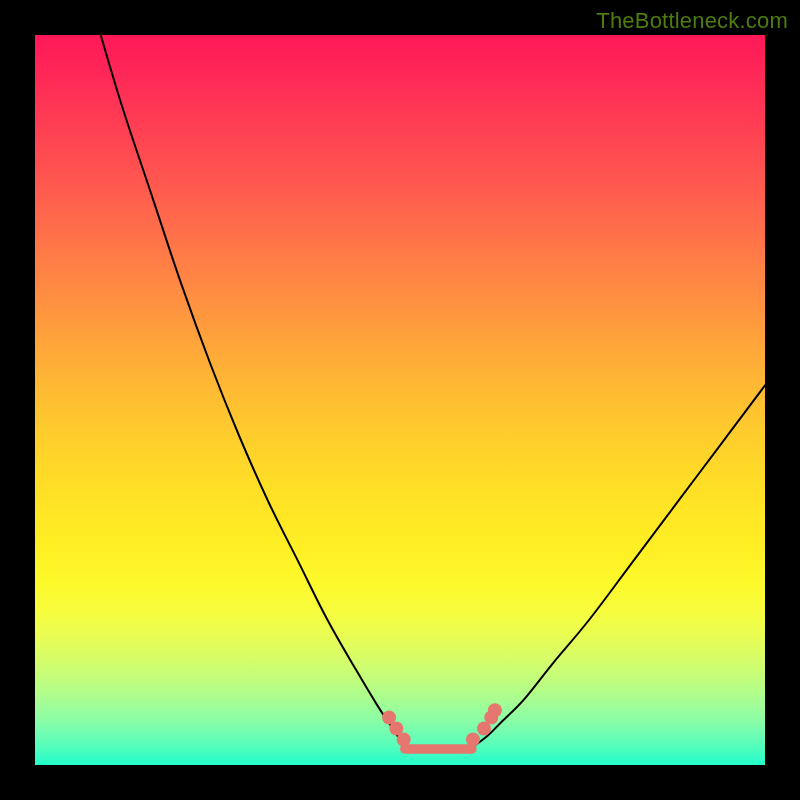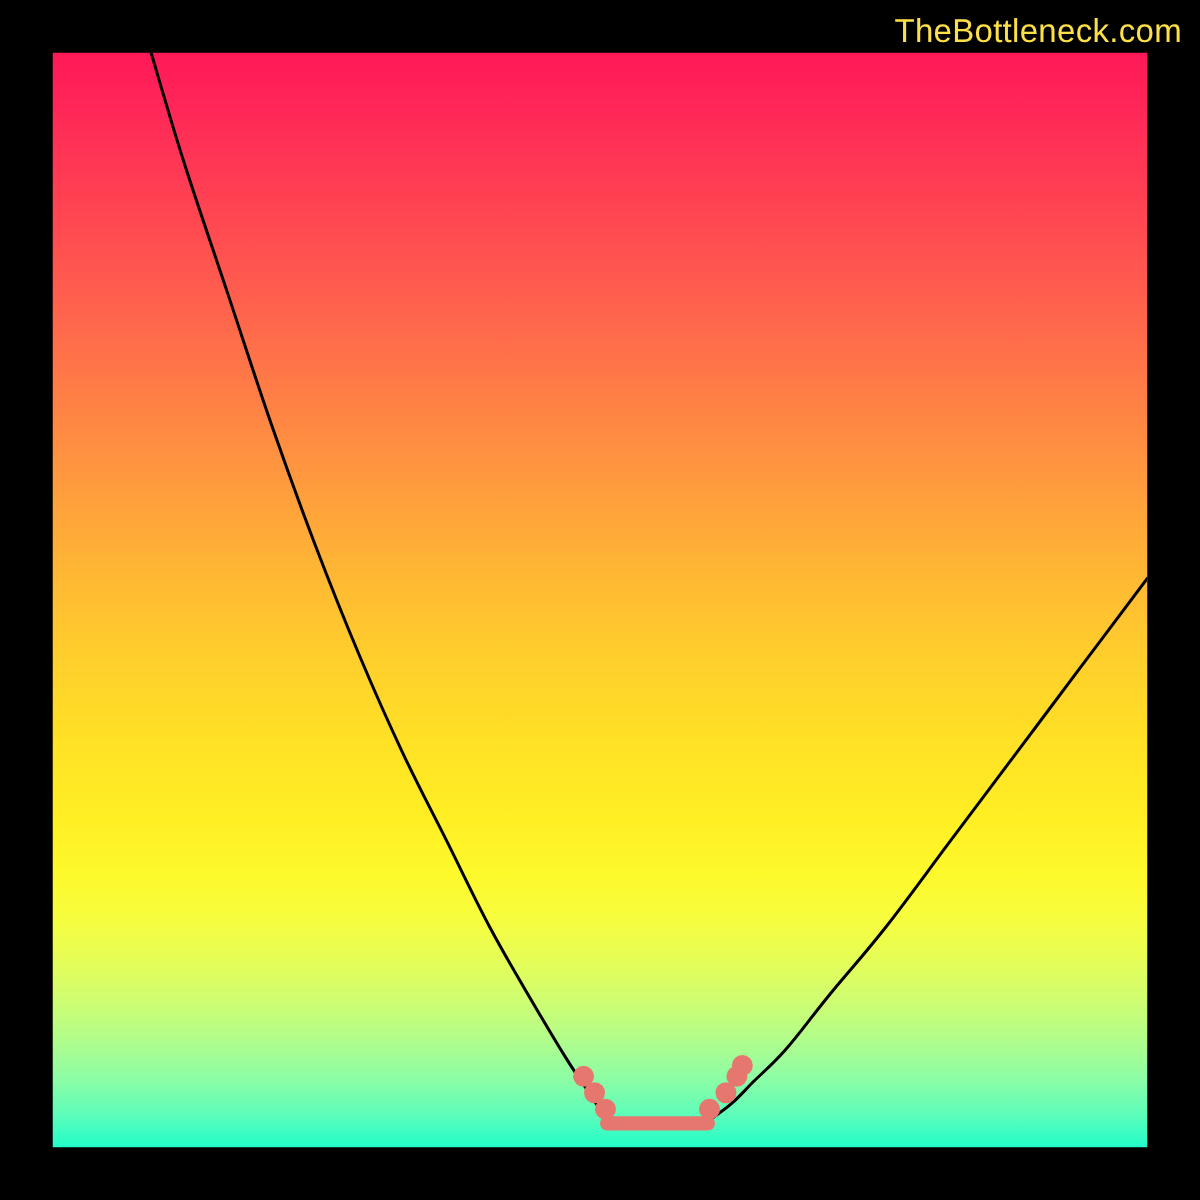--- a/index.html
+++ b/index.html
@@ -54,21 +54,21 @@
   .curves {
     position: absolute;
     left: 0; top: 0;
     width: 730px;
     height: 730px;
   }
   .watermark {
     position: absolute;
     top: 8px;
     right: 12px;
-    color: #fde047;
+    color: #4d7c0f;
     font-size: 22px;
     font-weight: 500;
     letter-spacing: 0.2px;
     user-select: none;
   }
   .marker {
     fill: #e6776f;
     stroke: none;
   }
   .bottom-band {

